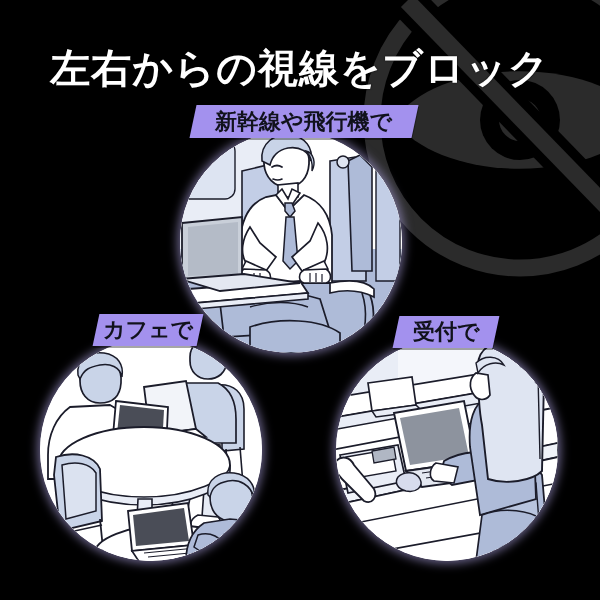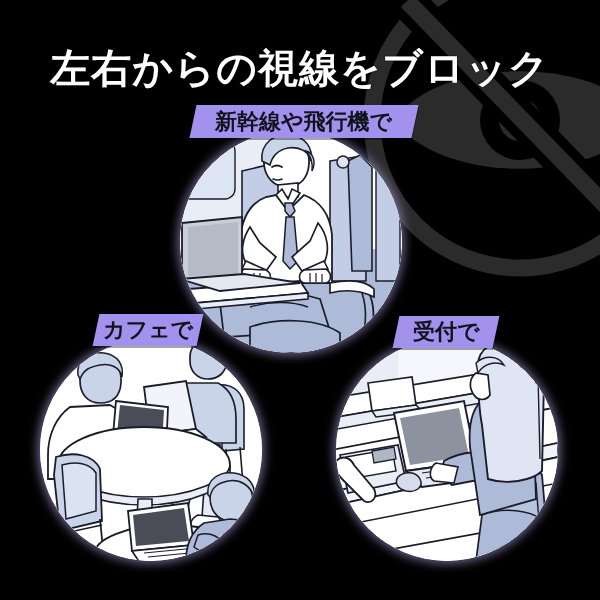--- a/index.html
+++ b/index.html
@@ -7,21 +7,20 @@
     padding: 0;
     background: #000000;
   }
   #stage {
     position: relative;
     width: 600px;
     height: 600px;
     background: #000000;
     overflow: hidden;
     font-family: "DejaVu Sans", "Liberation Sans", sans-serif;
-    border-radius: 30px;
   }
 
   
   #watermark {
     position: absolute;
     left: 360px;
     top: -40px;
     width: 320px;
     height: 320px;
     pointer-events: none;

